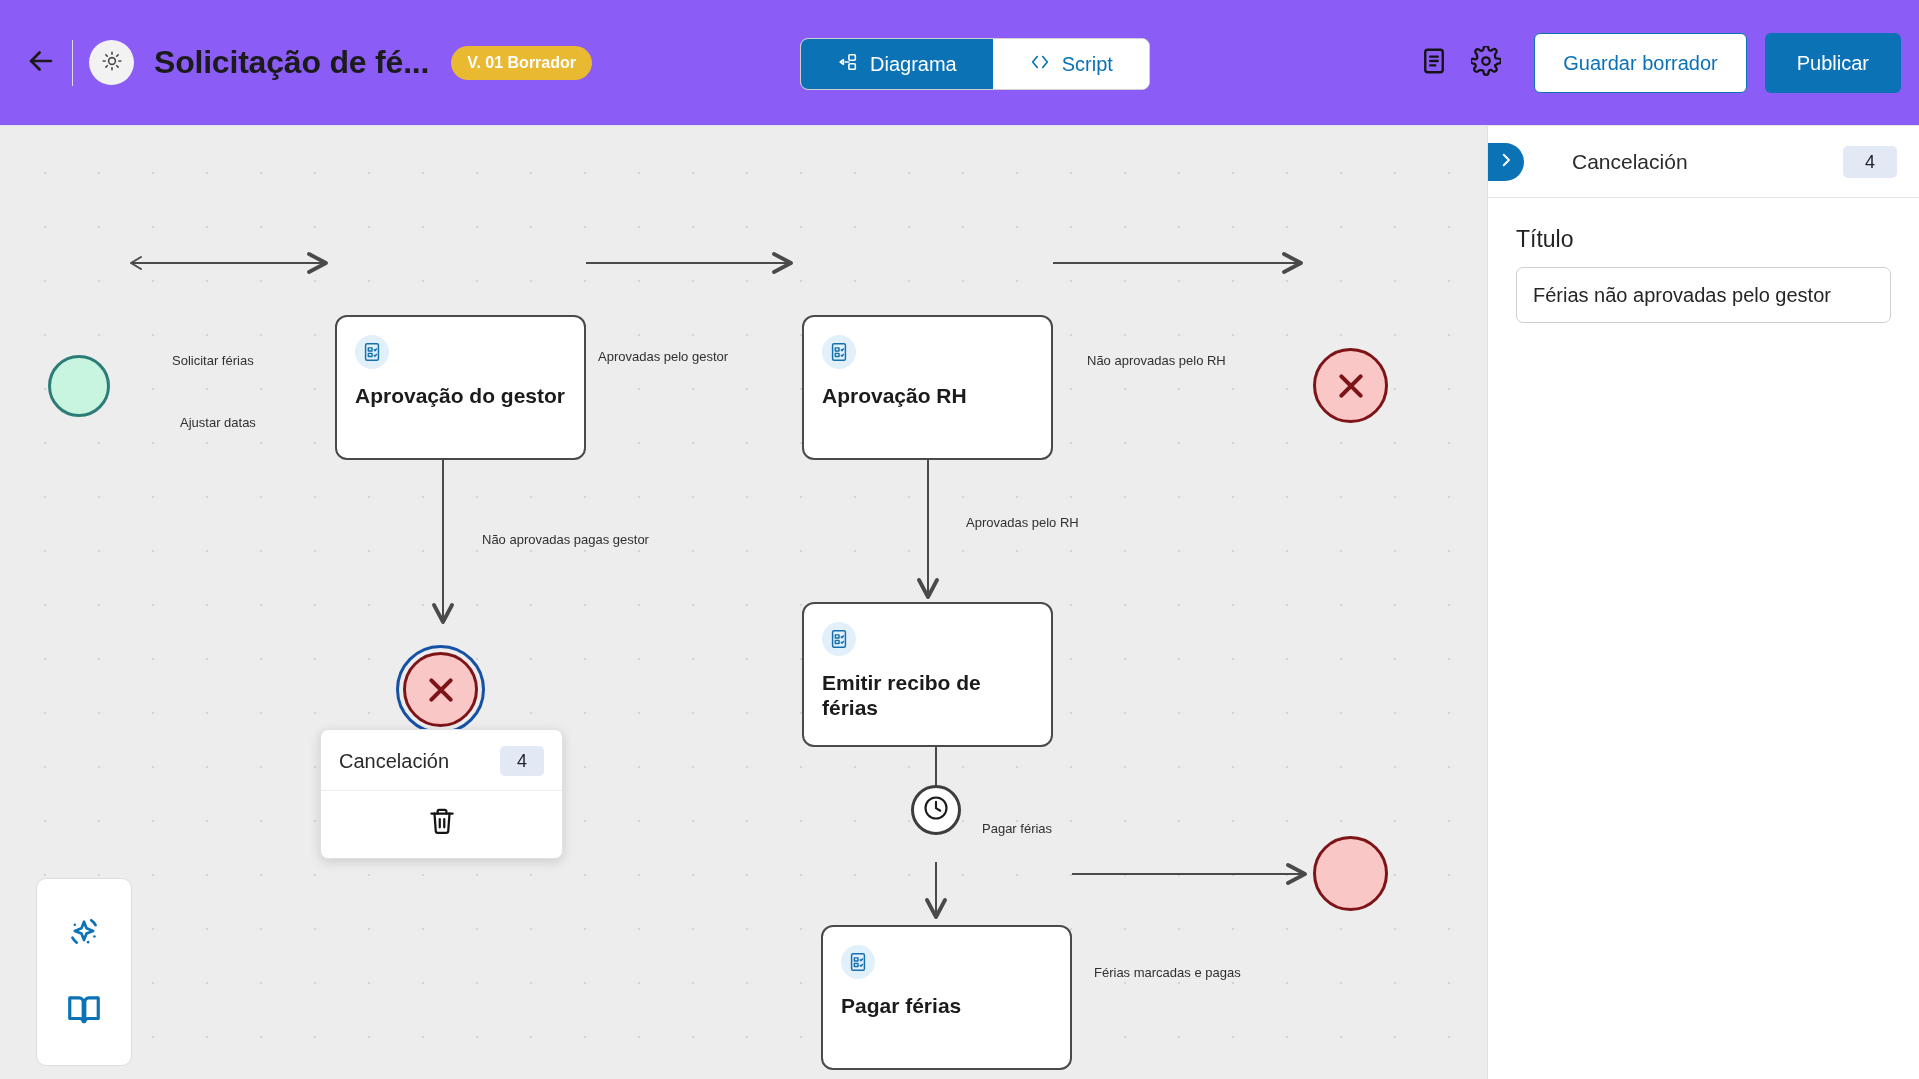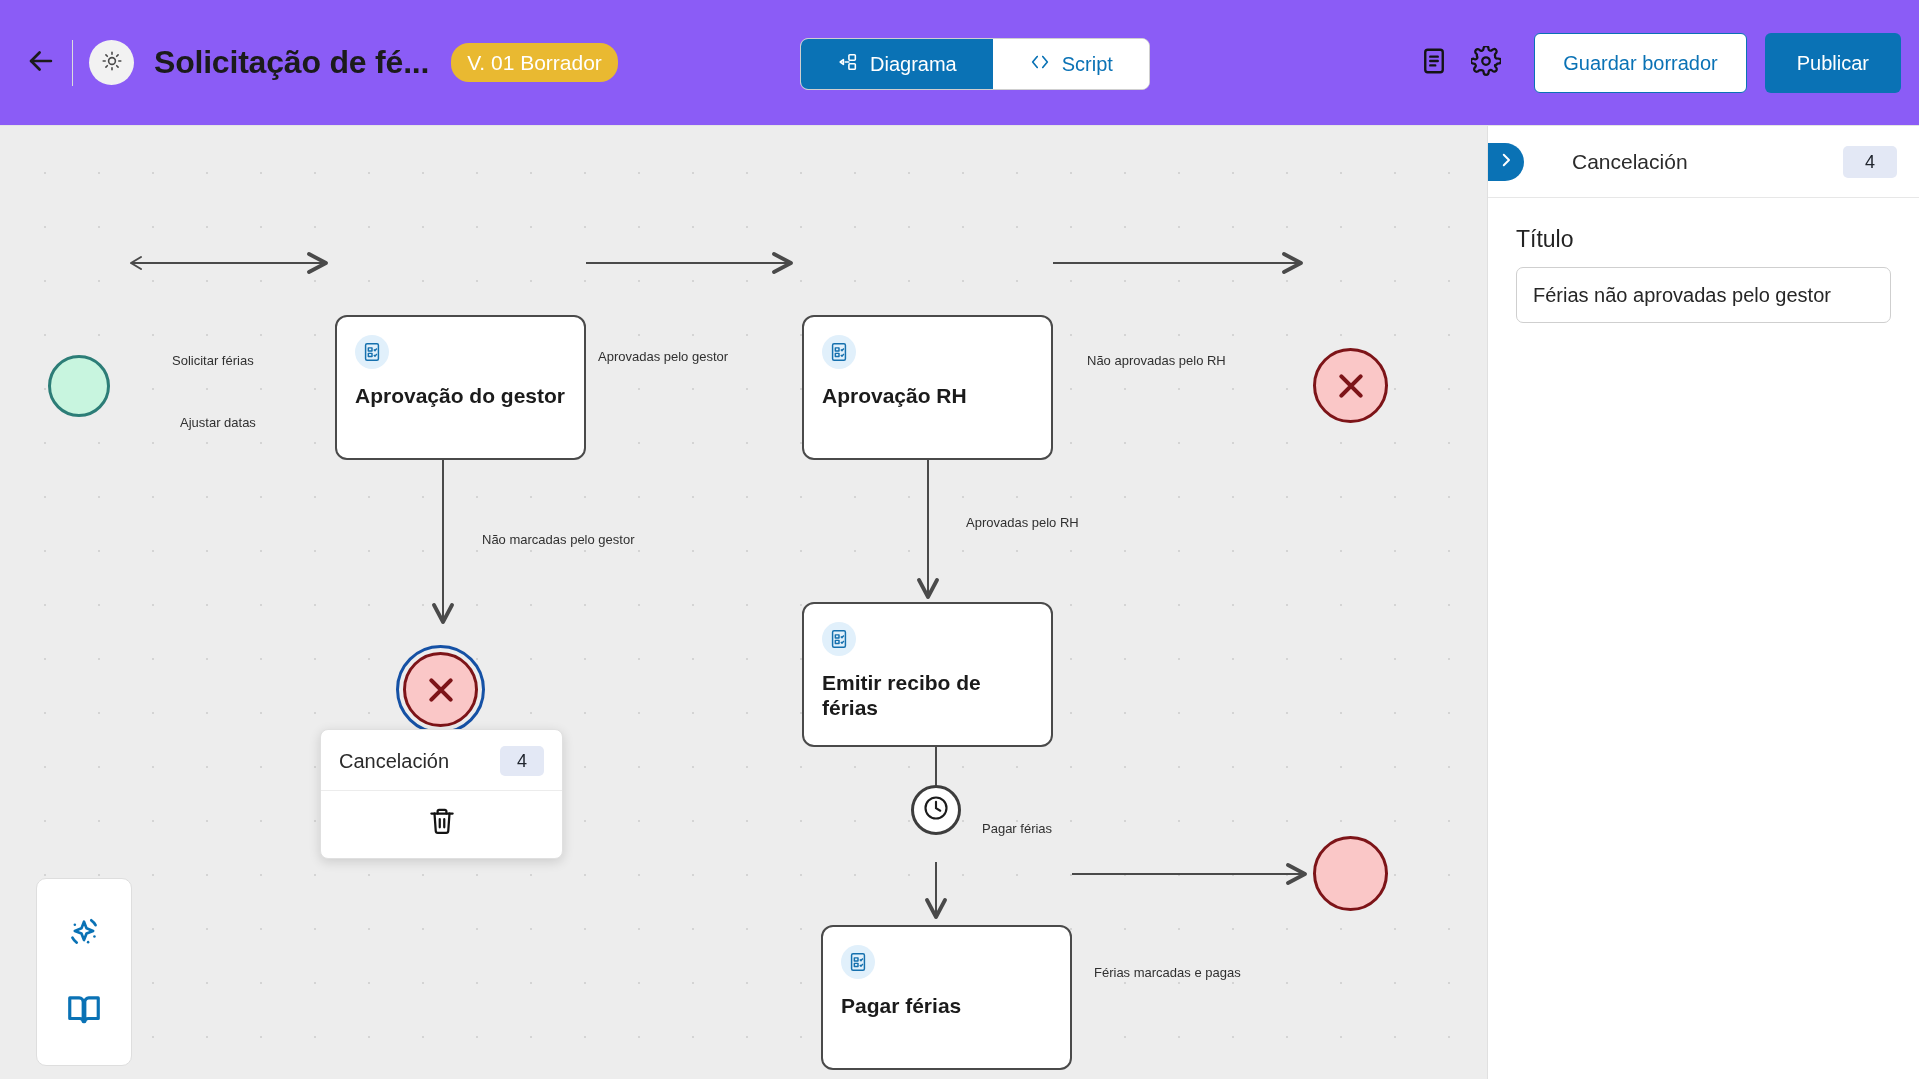--- a/index.html
+++ b/index.html
@@ -28,21 +28,21 @@
     width: 45px; height: 45px; border-radius: 50%;
     background: #f2f2f2; display: flex; align-items: center; justify-content: center;
     flex: none;
   }
   .proc-title {
     font-size: 32px; font-weight: 700; color: #1b1b1b;
     margin-left: 20px; white-space: nowrap; letter-spacing: -0.2px;
   }
   .version-badge {
     margin-left: 22px; background: #e9b931; color: #ffffff;
-    font-size: 21px; font-weight: 400; border-radius: 18px;
+    font-size: 16px; font-weight: 700; border-radius: 18px;
     padding: 9px 16px; white-space: nowrap; line-height: 1;
   }
   .tabgroup {
     position: absolute; left: 800px; top: 38px;
     display: flex; border: 1px solid #cfcfcf; border-radius: 8px;
     overflow: hidden; height: 52px; background: #fff;
   }
   .tab {
     display: flex; align-items: center; gap: 11px;
     padding: 0 36px; font-size: 20px; cursor: pointer;
@@ -365,21 +365,21 @@
       </div>
       <div class="node-label">Pagar férias</div>
     </div>
 
     <div class="ev-circle ev-end" style="left:1313px; top:710px; width:75px; height:75px;"></div>
 
     <div class="edge-label" style="left:172px; top:228px;">Solicitar férias</div>
     <div class="edge-label" style="left:180px; top:290px;text-align:right;">Ajustar datas</div>
     <div class="edge-label" style="left:598px; top:224px;">Aprovadas pelo gestor</div>
     <div class="edge-label" style="left:1087px; top:228px;">Não aprovadas pelo RH</div>
-    <div class="edge-label" style="left:482px; top:407px;">Não marcadas pelo gestor</div>
+    <div class="edge-label" style="left:482px; top:407px;">Não aprovadas pagas gestor</div>
     <div class="edge-label" style="left:966px; top:390px;">Aprovadas pelo RH</div>
     <div class="edge-label" style="left:982px; top:696px;">Pagar férias</div>
     <div class="edge-label" style="left:1094px; top:840px;">Férias marcadas e pagas</div>
 
     <div class="float-panel">
       <div class="icon-btn">
         <span>
           <svg width="38" height="38" viewBox="0 0 24 24" fill="none" stroke="#0a72b5" stroke-width="1.7" stroke-linecap="round" stroke-linejoin="round">
             <path d="M12 5.5l1.6 4.2 4.2 1.6-4.2 1.6L12 17.1l-1.6-4.2-4.2-1.6 4.2-1.6z"></path>
             <path d="M16.6 4.6a8 8 0 012.7 3.1M7.4 18.7a8 8 0 01-2.7-3.1"></path>

